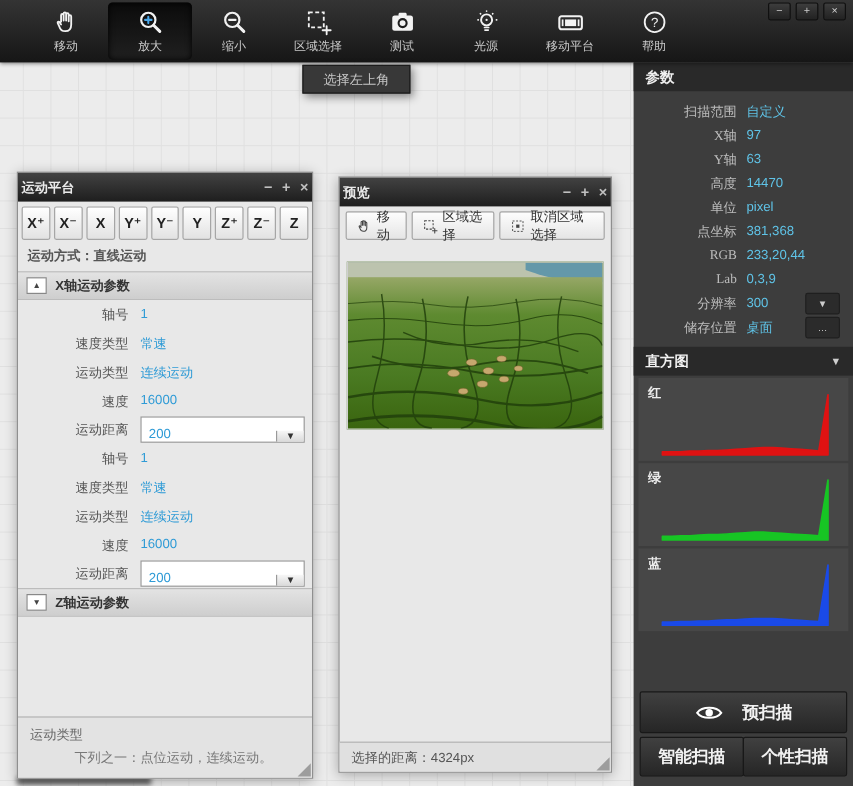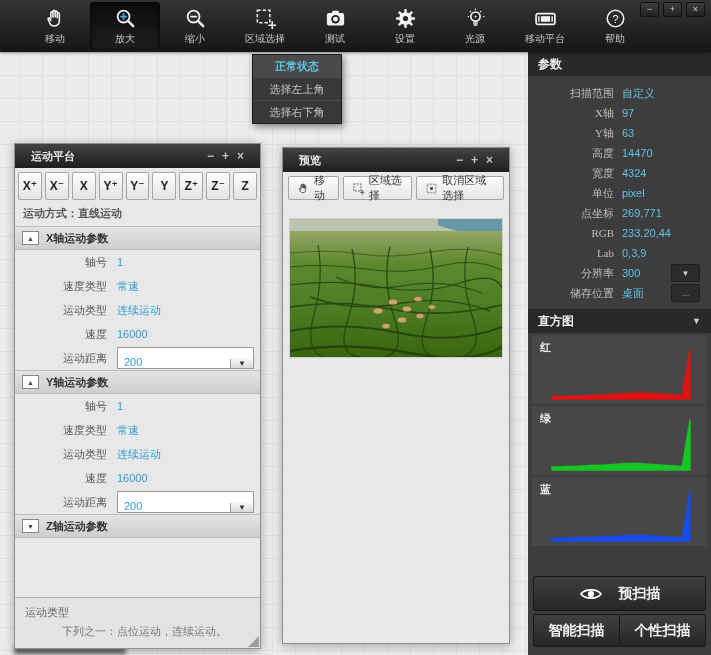--- a/index.html
+++ b/index.html
@@ -28,21 +28,21 @@
   .ddmenu{position:absolute;left:252px;top:54px;width:88px;background:#383838;
     border:1px solid #1c1c1c;box-shadow:2px 3px 7px rgba(0,0,0,.45);z-index:20;}
   .dd-it{height:22px;display:flex;align-items:center;justify-content:center;
     font-size:11px;color:#c6c6c6;border-bottom:1px solid #484848;}
   .dd-it:last-child{border-bottom:none;}
   .dd-it.active{background:#4a4a4a;color:#5bc8e8;font-weight:bold;}
   
   .panel{position:absolute;background:#e8e8e8;border:1px solid #8f8f8f;
     box-shadow:0 2px 10px rgba(0,0,0,.3);display:flex;flex-direction:column;z-index:5;}
   .panel-h{height:24px;flex:none;background:linear-gradient(#424242,#1e1e1e);color:#e9e9e9;
-    display:flex;align-items:center;padding:0 16px;font-size:11px;font-weight:bold;}
+    display:flex;align-items:center;padding:0 3px;font-size:11px;font-weight:bold;}
   .panel-h .sp{flex:1;}
   .pc{color:#c0c0c0;font-size:12px;font-weight:bold;margin-left:8px;line-height:1;}
   .motion{left:14px;top:143px;width:245px;height:504px;}
   .previewp{left:282px;top:147px;width:226px;height:495px;}
   .axisrow{display:flex;padding:4px 3px;gap:3px;flex:none;}
   .axisbtn{flex:1;height:26px;background:linear-gradient(#ffffff,#e2e2e2);border:1px solid #a6a6a6;
     border-radius:2px;font-size:12px;font-weight:bold;color:#222;display:flex;align-items:center;justify-content:center;}
   .modeline{font-size:11px;font-weight:bold;color:#555;padding:2px 8px 5px;flex:none;}
   .sec-h{height:22px;flex:none;background:linear-gradient(#e3e3e3,#cecece);border-top:1px solid #bcbcbc;
     border-bottom:1px solid #bcbcbc;display:flex;align-items:center;padding:0 7px;gap:7px;
@@ -150,38 +150,20 @@
               <rect x="3" y="6.2" width="18" height="13.2" rx="2.2" fill="currentColor"></rect>
               <circle cx="12" cy="12.8" r="4.4" fill="#1d1d1d"></circle>
               <circle cx="12" cy="12.8" r="2.6" fill="currentColor"></circle>
             </svg>
           </span>
           <span class="tool-lb">测试</span>
         </div>
         <div class="tool">
           <span class="tool-ic">
             <svg viewBox="0 0 24 24">
-              <g fill="currentColor">
-                <rect x="10.7" y="2" width="2.6" height="4.4" rx="0.8"></rect>
-                <rect x="10.7" y="17.6" width="2.6" height="4.4" rx="0.8"></rect>
-                <rect x="10.7" y="2" width="2.6" height="4.4" rx="0.8" transform="rotate(45 12 12)"></rect>
-                <rect x="10.7" y="2" width="2.6" height="4.4" rx="0.8" transform="rotate(90 12 12)"></rect>
-                <rect x="10.7" y="2" width="2.6" height="4.4" rx="0.8" transform="rotate(135 12 12)"></rect>
-                <rect x="10.7" y="17.6" width="2.6" height="4.4" rx="0.8" transform="rotate(45 12 12)"></rect>
-                <rect x="10.7" y="17.6" width="2.6" height="4.4" rx="0.8" transform="rotate(90 12 12)"></rect>
-                <rect x="10.7" y="17.6" width="2.6" height="4.4" rx="0.8" transform="rotate(135 12 12)"></rect>
-                <path fill-rule="evenodd" d="M12 5.4a6.6 6.6 0 100 13.2 6.6 6.6 0 000-13.2zm0 3.9a2.7 2.7 0 110 5.4 2.7 2.7 0 010-5.4z"></path>
-              </g>
-            </svg>
-          </span>
-          <span class="tool-lb">设置</span>
-        </div>
-        <div class="tool">
-          <span class="tool-ic">
-            <svg viewBox="0 0 24 24">
               <circle cx="12" cy="10" r="4.8" fill="none" stroke="currentColor" stroke-width="1.7"></circle>
               <path d="M10.2 16.6h3.6M10.6 18.8h2.8" stroke="currentColor" stroke-width="1.5" stroke-linecap="round"></path>
               <g stroke="currentColor" stroke-width="1.4" stroke-linecap="round" stroke-dasharray="0.3 3">
                 <path d="M12 2.2v1.6M4.8 10H3.2M20.8 10h-1.6M6.6 4.6l1.2 1.2M17.4 4.6l-1.2 1.2"></path>
               </g>
               <circle cx="12" cy="10" r="1" fill="currentColor"></circle>
             </svg>
           </span>
           <span class="tool-lb">光源</span>
         </div>
@@ -207,23 +189,21 @@
         </div>
       </div>
   </div>
   <div class="win-ctrls">
       <span class="wc">−</span>
       <span class="wc">+</span>
       <span class="wc">×</span>
     </div>
 
   <div class="ddmenu">
-      <div class="dd-it active">正常状态</div>
       <div class="dd-it">选择左上角</div>
-      <div class="dd-it">选择右下角</div>
     </div>
 
   <div class="panel motion">
     <div class="panel-h">
       <span>运动平台</span>
       <span class="sp"></span>
       <span class="pctr" style="display:flex">
           <span class="pc">−</span>
           <span class="pc">+</span>
           <span class="pc">×</span>
@@ -261,24 +241,20 @@
         <div class="m-row">
           <span class="m-lb">速度</span>
           <span class="m-val">16000</span>
         </div>
         <div class="m-row">
           <span class="m-lb">运动距离</span>
           <div class="m-dd">
             <span class="v">200</span>
             <span class="btn">▼</span>
           </div>
-        </div>
-        <div class="sec-h">
-          <span class="colbox">▲</span>
-          <span>Y轴运动参数</span>
         </div>
         <div class="m-row">
           <span class="m-lb">轴号</span>
           <span class="m-val">1</span>
         </div>
         <div class="m-row">
           <span class="m-lb">速度类型</span>
           <span class="m-val">常速</span>
         </div>
         <div class="m-row">
@@ -382,20 +358,24 @@
           <ellipse cx="117" cy="90" rx="4.5" ry="2.8"></ellipse>
           <ellipse cx="128" cy="80" rx="4" ry="2.5"></ellipse>
           <ellipse cx="112" cy="101" rx="4.5" ry="2.8"></ellipse>
           <ellipse cx="96" cy="107" rx="4" ry="2.5"></ellipse>
           <ellipse cx="130" cy="97" rx="4" ry="2.5"></ellipse>
           <ellipse cx="142" cy="88" rx="3.5" ry="2.2"></ellipse>
         </g>
       </svg>
     </div>
     <div class="panel-fill"></div>
+    <div class="pv-status">
+      <span>选择的距离：4324px</span>
+      <div class="grip"></div>
+    </div>
   </div>
 
   <div class="sidebar">
     <div class="sb-h">
       <span>参数</span>
     </div>
     <div class="p-rows">
         <div class="p-row">
           <span class="p-lb">扫描范围</span>
           <span class="p-val">自定义</span>
@@ -406,30 +386,26 @@
         </div>
         <div class="p-row">
           <span class="p-lb">Y轴</span>
           <span class="p-val">63</span>
         </div>
         <div class="p-row">
           <span class="p-lb">高度</span>
           <span class="p-val">14470</span>
         </div>
         <div class="p-row">
-          <span class="p-lb">宽度</span>
-          <span class="p-val">4324</span>
-        </div>
-        <div class="p-row">
           <span class="p-lb">单位</span>
           <span class="p-val">pixel</span>
         </div>
         <div class="p-row">
           <span class="p-lb">点坐标</span>
-          <span class="p-val">269,771</span>
+          <span class="p-val">381,368</span>
         </div>
         <div class="p-row">
           <span class="p-lb">RGB</span>
           <span class="p-val">233,20,44</span>
         </div>
         <div class="p-row">
           <span class="p-lb">Lab</span>
           <span class="p-val">0,3,9</span>
         </div>
         <div class="p-row">

